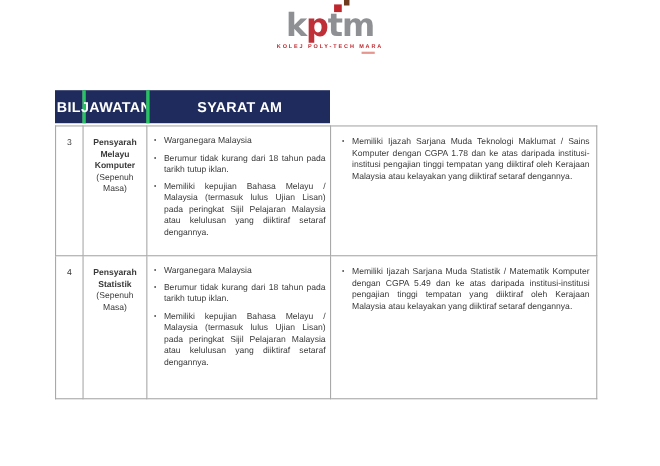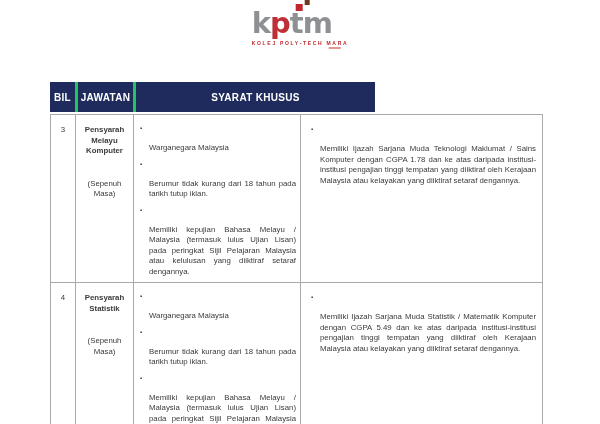--- a/index.html
+++ b/index.html
@@ -1,71 +1,71 @@
 <!DOCTYPE html>
 <html><head>
 <meta charset="utf-8">
 <style>
   * { margin:0; padding:0; box-sizing:border-box; }
   html,body { width:600px; height:424px; background:#ffffff; overflow:hidden;
               font-family:"Liberation Sans", sans-serif; }
   .page { position:relative; width:600px; height:424px; background:#fff; }
 
   
-  .logo { position:absolute; top:9px; left:50%; transform:translateX(-50%); }
+  .logo { position:absolute; top:9px; left:50%; transform:translateX(-50%); text-align:center; }
   .logo-letters { position:relative; font-family:"DejaVu Sans", sans-serif; font-weight:bold;
                   font-size:29px; line-height:1; color:#8e9093; letter-spacing:-1px; display:inline-block; }
   .logo-letters .lp { color:#bf2f38; }
   .sq-red   { position:absolute; width:7px; height:7px; background:#c0272d; left:44px; top:-5px; }
   .sq-brown { position:absolute; width:5px; height:5px; background:#6e3a1e; left:53px; top:-9px; }
   .logo-tagline { font-size:5px; font-weight:bold; color:#c0272d; letter-spacing:1.7px; margin-top:2px; white-space:nowrap; }
   .logo-mark { width:12px; height:2px; background:#e5968f; margin:1px 8px 0 auto; }
 
   
   .thead { position:absolute; left:50px; top:82px; width:492px; height:30px; display:flex; }
-  .th { background:#1e2b5c; color:#ffffff; font-size:10px; font-weight:bold; letter-spacing:.3px;
+  .th { background:#1e2b5c; color:#ffffff; font-size:13px; font-weight:bold; letter-spacing:.3px;
         display:flex; align-items:center; justify-content:center; height:30px; }
   .th + .th { border-left:3px solid #22c55e; }
   .c1 { width:25px; } .c2 { width:58px; } .c3 { width:167px; } .c4 { width:242px; }
 
   
   table.tbody { position:absolute; left:50px; top:114px; width:492px;
                 border-collapse:collapse; table-layout:fixed; }
   table.tbody td { border:1px solid #a9a9a9; vertical-align:top; color:#3a3a3a;
                    font-size:7.8px; line-height:10.5px; }
   tr.r1 td { height:118px; } tr.r2 td { height:130px; }
   td.bil { text-align:center; padding-top:10px; }
   td.jaw { text-align:center; padding:10px 2px 0 2px; }
   .jaw-title { font-weight:bold; }
-  .jaw-note  { margin-top:22px; }
+  .jaw-note  { margin-top:0; }
   td.am { padding:8px 4px 0 6px; }
   td.kh { padding:9px 6px 0 10px; }
   .li { display:flex; margin-bottom:5px; }
   .li .bullet { flex:none; width:9px; font-size:6px; line-height:10.5px; color:#3a3a3a; }
-  .li .txt { flex:1; text-align:justify;margin-top:20px; }
+  .li .txt { flex:1; text-align:justify; }
 </style>
 </head>
 <body>
 
 <div class="page">
 
   <div class="logo">
     <div class="logo-letters">
       <span>k</span><span class="lp">p</span><span>t</span><span>m</span>
       <span class="sq-red"></span>
       <span class="sq-brown"></span>
     </div>
     <div class="logo-tagline">KOLEJ POLY-TECH MARA</div>
     <div class="logo-mark"></div>
   </div>
 
   <div class="thead">
     <div class="th c1">BIL</div>
     <div class="th c2">JAWATAN</div>
-    <div class="th c4">SYARAT KHUSUS</div>
+    <div class="th c3">SYARAT AM</div>
   </div>
 
   <table class="tbody">
     <colgroup>
         <col style="width:25px">
         <col style="width:58px">
         <col style="width:167px">
         <col style="width:242px">
       </colgroup>
 

